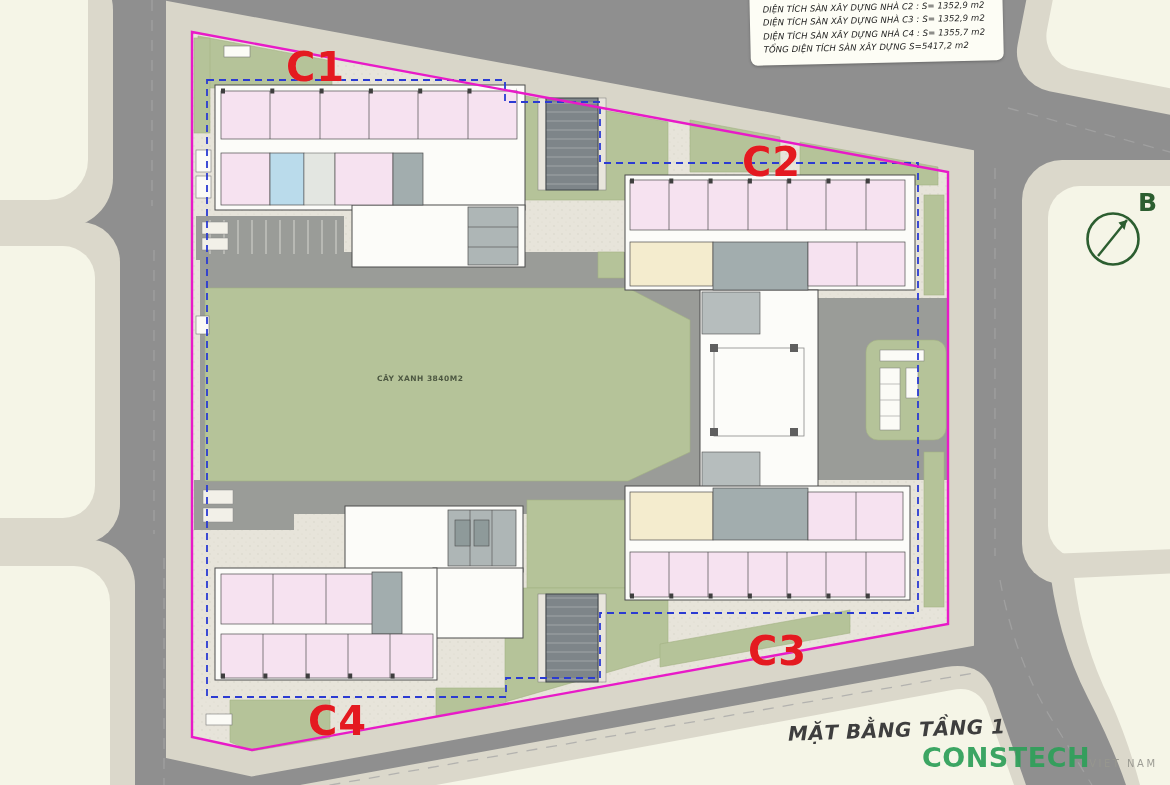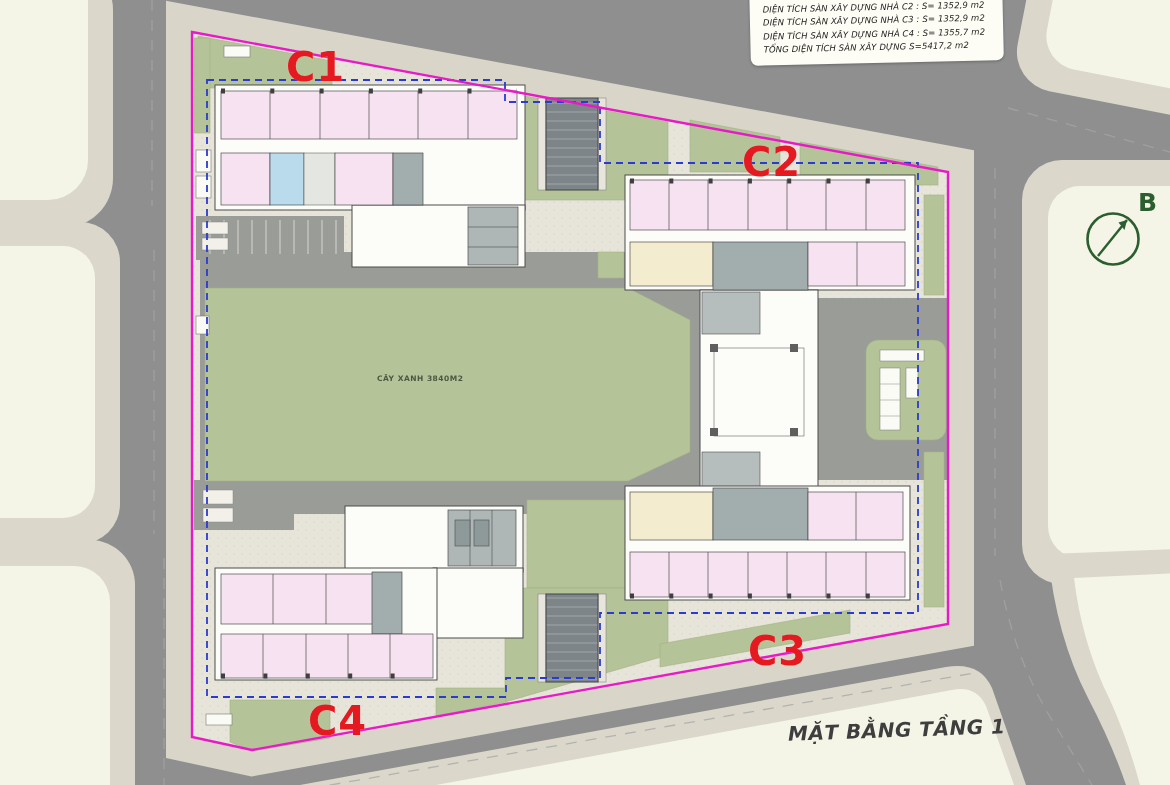--- a/index.html
+++ b/index.html
@@ -255,14 +255,18 @@
   <svg width="90" height="85" viewBox="0 0 90 85">
     <circle cx="28" cy="47" r="25.5" fill="none" stroke="#2c5e30" stroke-width="2.6"></circle>
     <line x1="13" y1="64" x2="42" y2="28" stroke="#2c5e30" stroke-width="2.4"></line>
     <path d="M42,28 L33.5,30.5 L39.5,38 Z" fill="#2c5e30"></path>
   </svg>
   <span class="letter">B</span>
 </div>
 
 <div class="overlay footer-title">MẶT BẰNG TẦNG 1</div>
 
+<div class="overlay logo">
+  <span class="logo-main">CONSTECH</span>
+  <span class="logo-sub">VIET NAM</span>
+</div>
 
 </div>
 
 </body></html>

